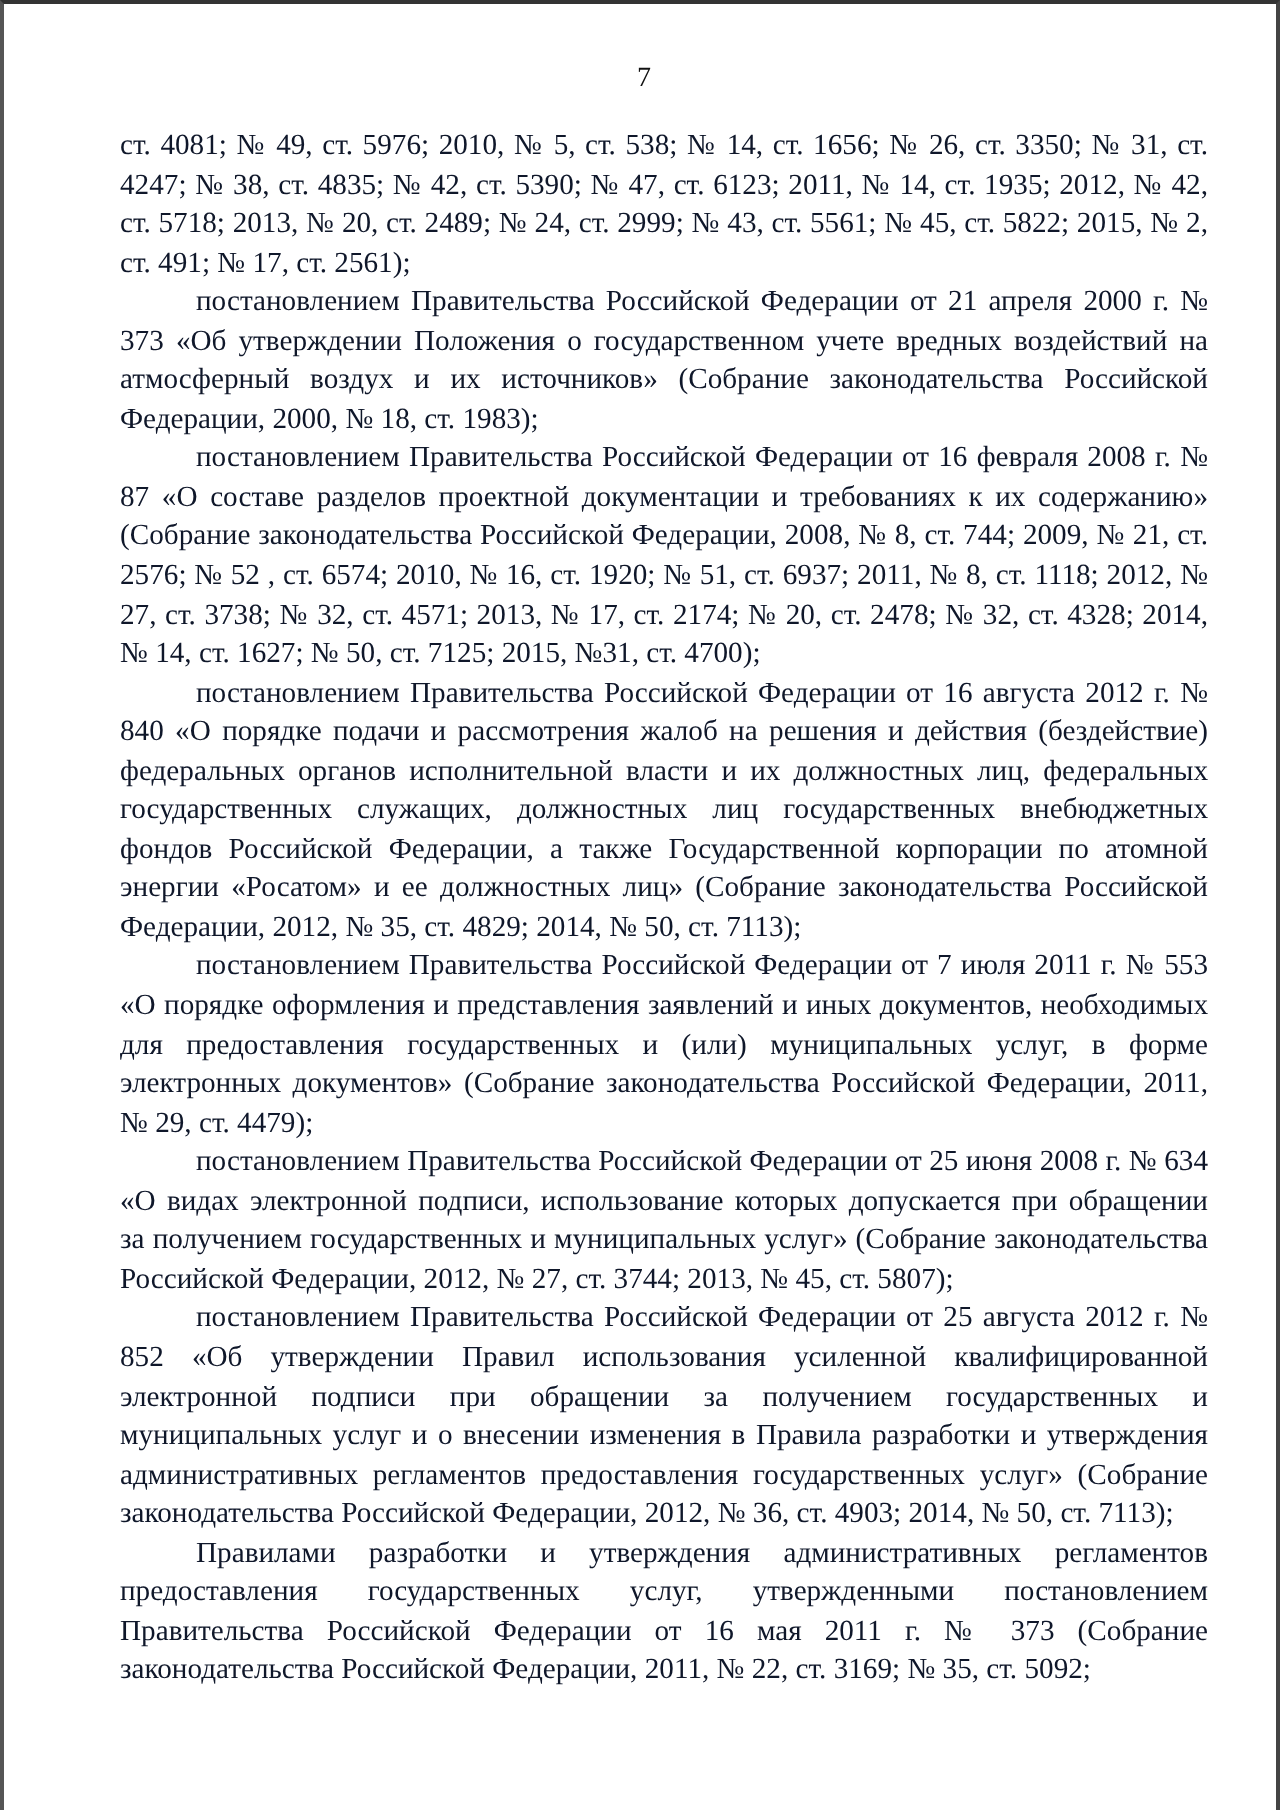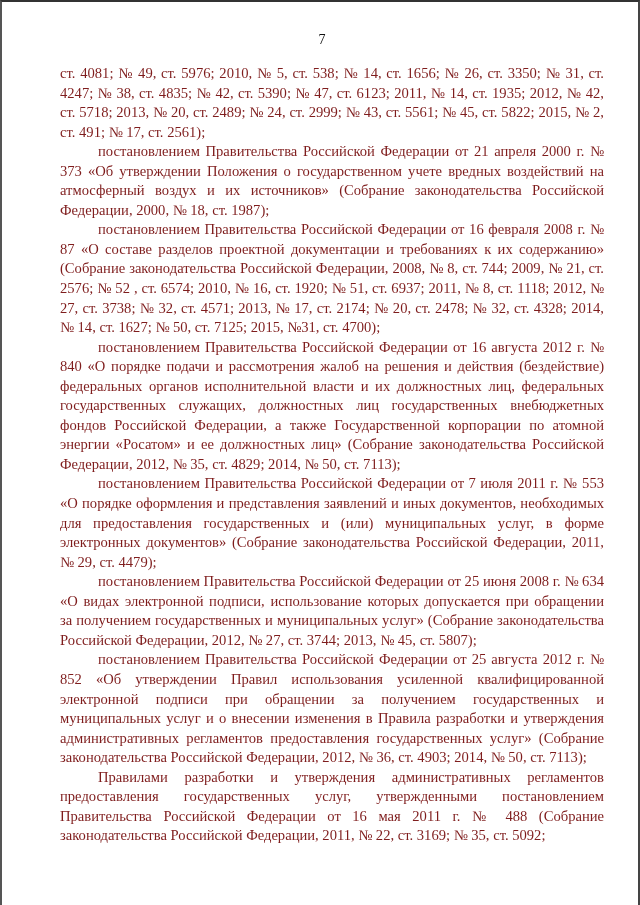--- a/index.html
+++ b/index.html
@@ -12,33 +12,33 @@
     border-right:2px solid #444;
     background:#fff;
   }
   .page-number {
     position:absolute; top:30px; left:0; width:640px; text-align:center;
     font-family:"Liberation Serif", serif; font-size:14px; color:#111;
   }
   .body-text {
     position:absolute; left:58px; top:62px; width:544px;
     font-family:"Liberation Serif", serif; font-size:14.6px; line-height:19.55px;
-    color:#7f1d1d; text-align:justify;
+    color:#0f172a; text-align:justify;
   }
   .body-text p { margin:0; }
   .body-text p.indent { text-indent:38px; }
 </style>
 </head>
 <body>
 
 <div class="page">
   <div class="page-number">7</div>
   <div class="body-text">
     <p>ст. 4081; № 49, ст. 5976; 2010, № 5, ст. 538; № 14, ст. 1656; № 26, ст. 3350; № 31, ст. 4247; № 38, ст. 4835; № 42, ст. 5390; № 47, ст. 6123; 2011, № 14, ст. 1935; 2012, № 42, ст. 5718; 2013, № 20, ст. 2489; № 24, ст. 2999; № 43, ст. 5561; № 45, ст. 5822; 2015, № 2, ст. 491; № 17, ст. 2561);</p>
-    <p class="indent">постановлением Правительства Российской Федерации от 21 апреля 2000 г. № 373 «Об утверждении Положения о государственном учете вредных воздействий на атмосферный воздух и их источников» (Собрание законодательства Российской Федерации, 2000, № 18, ст. 1987);</p>
+    <p class="indent">постановлением Правительства Российской Федерации от 21 апреля 2000 г. № 373 «Об утверждении Положения о государственном учете вредных воздействий на атмосферный воздух и их источников» (Собрание законодательства Российской Федерации, 2000, № 18, ст. 1983);</p>
     <p class="indent">постановлением Правительства Российской Федерации от 16 февраля 2008 г. № 87 «О составе разделов проектной документации и требованиях к их содержанию» (Собрание законодательства Российской Федерации, 2008, № 8, ст. 744; 2009, № 21, ст. 2576; № 52 , ст. 6574; 2010, № 16, ст. 1920; № 51, ст. 6937; 2011, № 8, ст. 1118; 2012, № 27, ст. 3738; № 32, ст. 4571; 2013, № 17, ст. 2174; № 20, ст. 2478; № 32, ст. 4328; 2014, № 14, ст. 1627; № 50, ст. 7125; 2015, №31, ст. 4700);</p>
     <p class="indent">постановлением Правительства Российской Федерации от 16 августа 2012 г. № 840 «О порядке подачи и рассмотрения жалоб на решения и действия (бездействие) федеральных органов исполнительной власти и их должностных лиц, федеральных государственных служащих, должностных лиц государственных внебюджетных фондов Российской Федерации, а также Государственной корпорации по атомной энергии «Росатом» и ее должностных лиц» (Собрание законодательства Российской Федерации, 2012, № 35, ст. 4829; 2014, № 50, ст. 7113);</p>
     <p class="indent">постановлением Правительства Российской Федерации от 7 июля 2011 г. № 553 «О порядке оформления и представления заявлений и иных документов, необходимых для предоставления государственных и (или) муниципальных услуг, в форме электронных документов» (Собрание законодательства Российской Федерации, 2011, № 29, ст. 4479);</p>
     <p class="indent">постановлением Правительства Российской Федерации от 25 июня 2008 г. № 634 «О видах электронной подписи, использование которых допускается при обращении за получением государственных и муниципальных услуг» (Собрание законодательства Российской Федерации, 2012, № 27, ст. 3744; 2013, № 45, ст. 5807);</p>
     <p class="indent">постановлением Правительства Российской Федерации от 25 августа 2012 г. № 852 «Об утверждении Правил использования усиленной квалифицированной электронной подписи при обращении за получением государственных и муниципальных услуг и о внесении изменения в Правила разработки и утверждения административных регламентов предоставления государственных услуг» (Собрание законодательства Российской Федерации, 2012, № 36, ст. 4903; 2014, № 50, ст. 7113);</p>
-    <p class="indent">Правилами разработки и утверждения административных регламентов предоставления государственных услуг, утвержденными постановлением Правительства Российской Федерации от 16 мая 2011 г. № 488 (Собрание законодательства Российской Федерации, 2011, № 22, ст. 3169; № 35, ст. 5092;</p>
+    <p class="indent">Правилами разработки и утверждения административных регламентов предоставления государственных услуг, утвержденными постановлением Правительства Российской Федерации от 16 мая 2011 г. № 373 (Собрание законодательства Российской Федерации, 2011, № 22, ст. 3169; № 35, ст. 5092;</p>
   </div>
 </div>
 
 </body></html>

